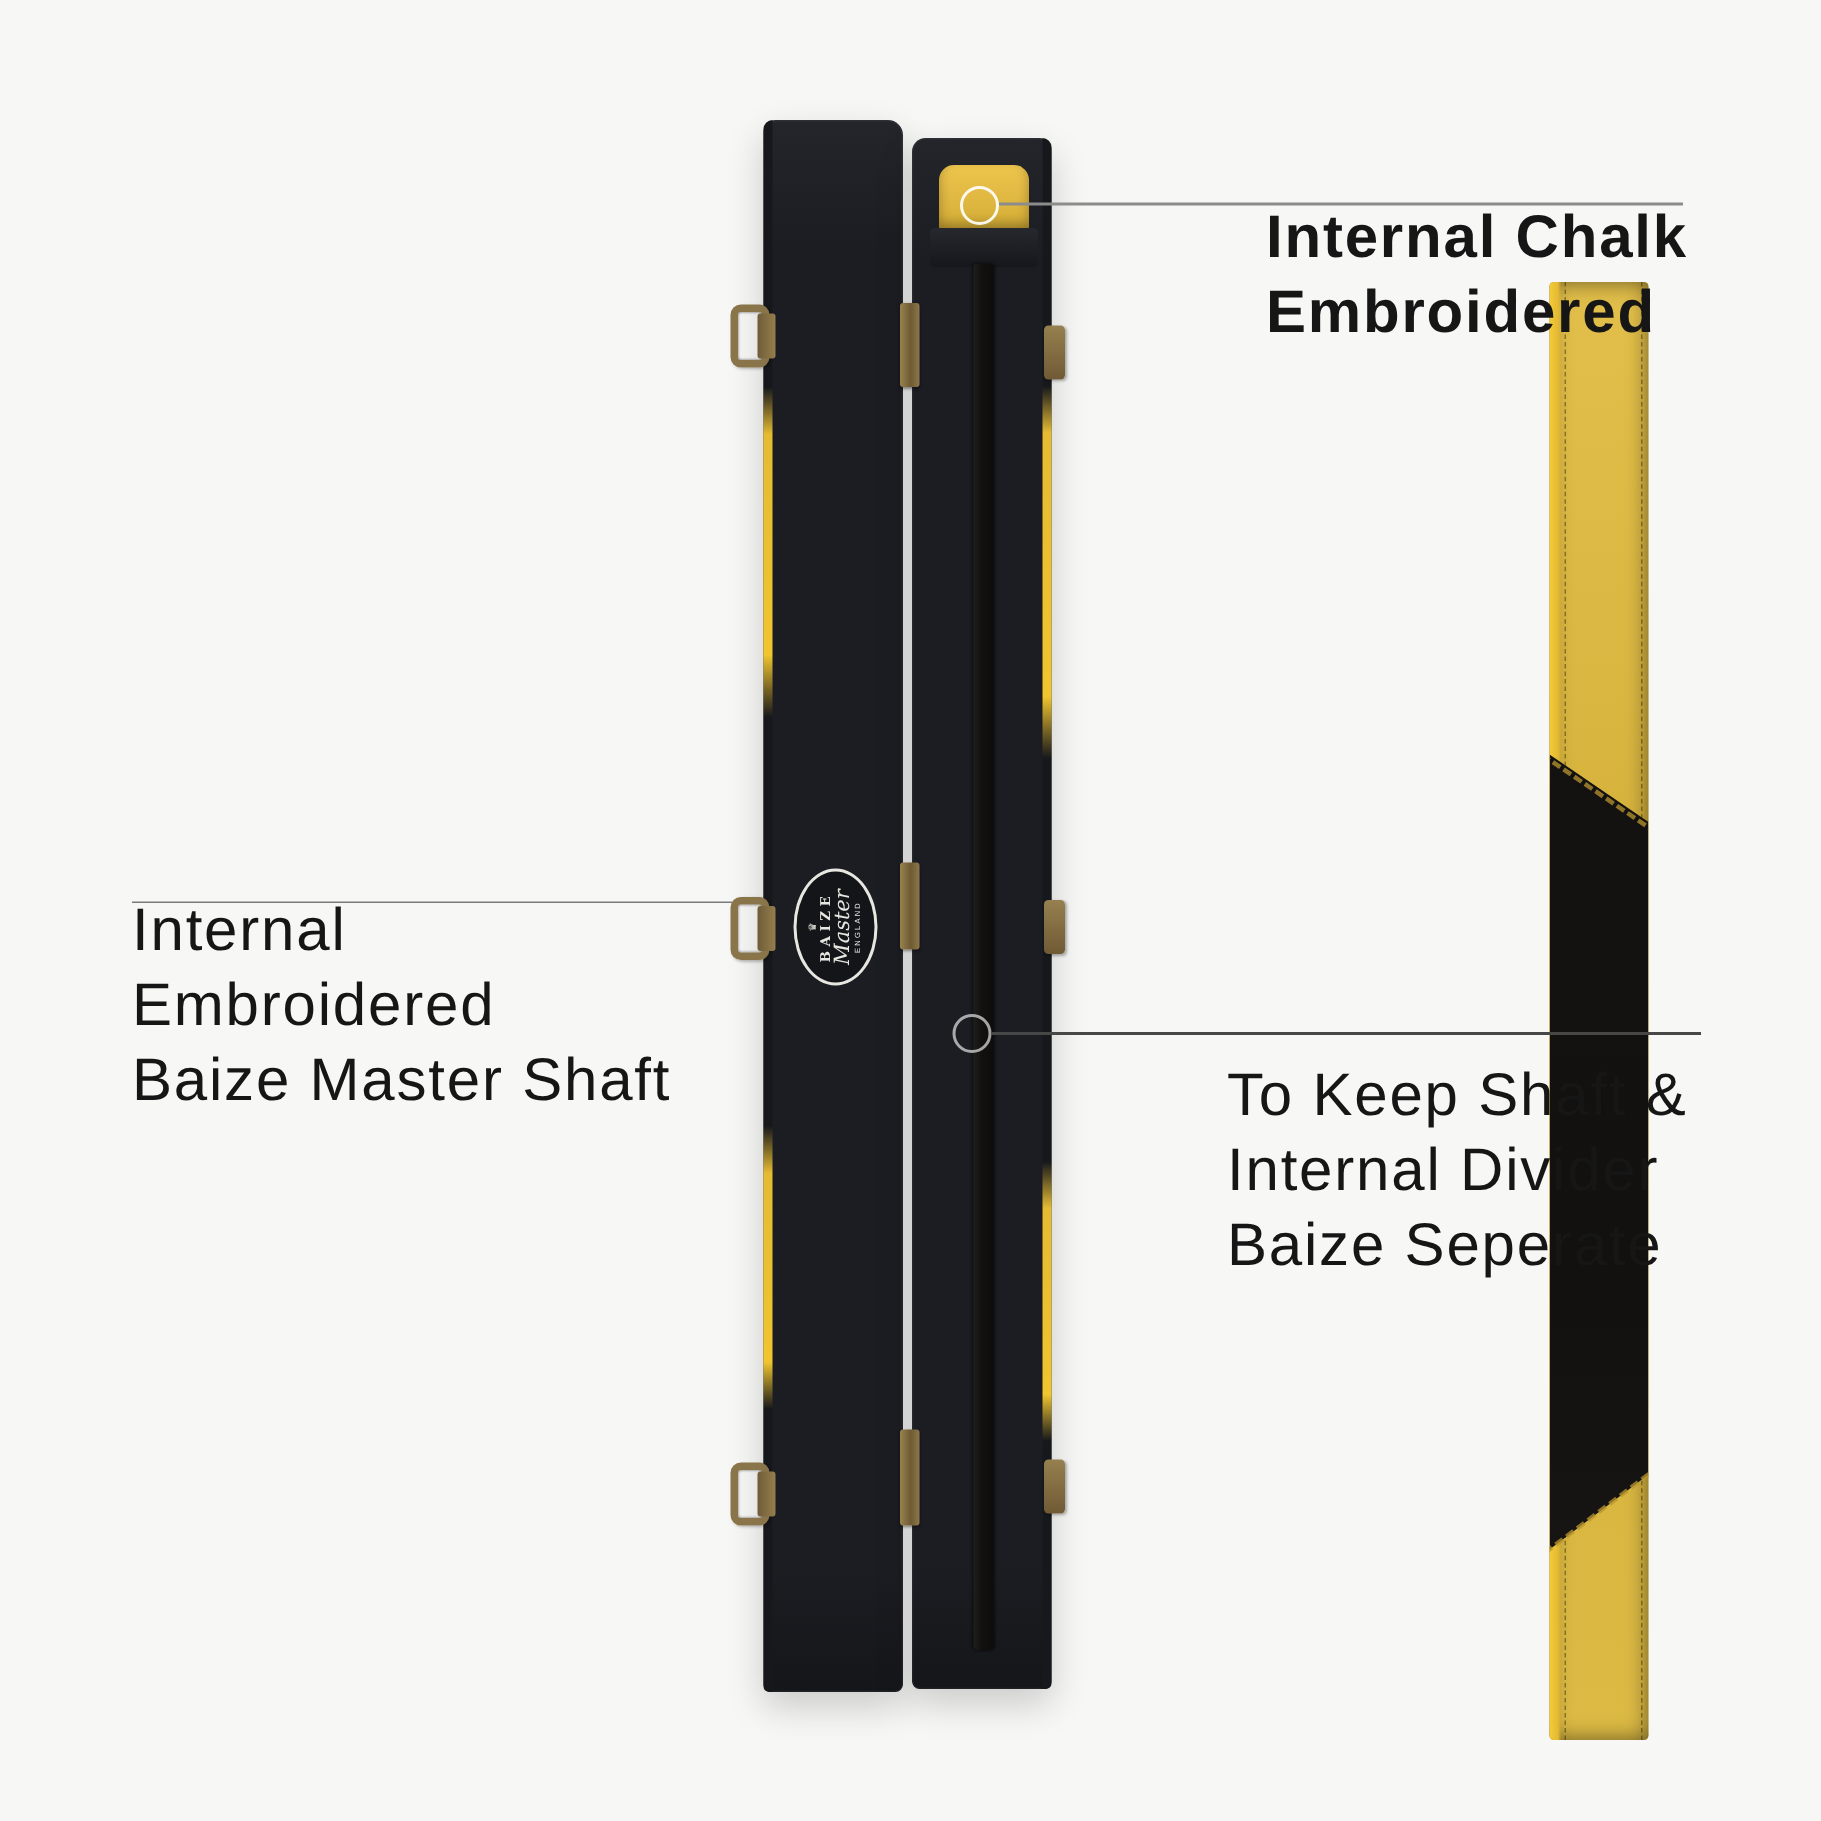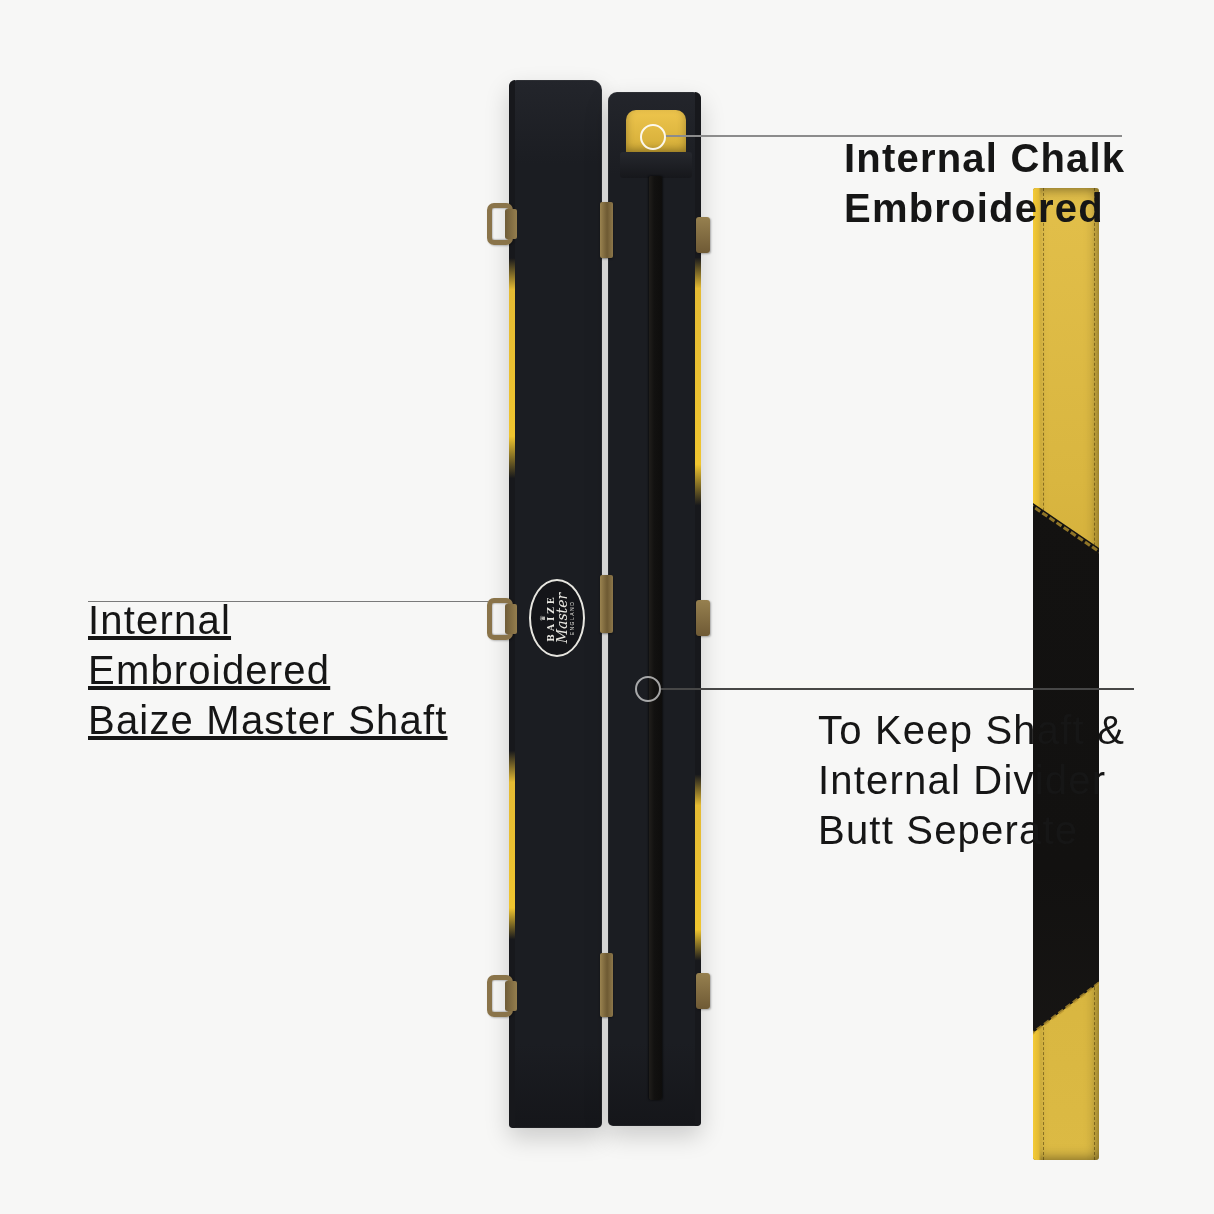--- a/index.html
+++ b/index.html
@@ -79,21 +79,21 @@
   .callout-circle{position:absolute;width:26px;height:26px;border-radius:50%;
     box-sizing:border-box;border:2px solid rgba(255,255,255,0.9);}
   .callout-circle.dim{border-color:rgba(245,245,245,0.65);}
   .leader{position:absolute;}
   .leader-1{left:666px;top:135px;width:456px;height:2px;background:#8c8c8c;}
   .leader-2{left:88px;top:601px;width:400px;height:1px;background:#7a7a7a;}
   .leader-3{left:661px;top:688px;width:473px;height:2px;background:#474747;}
   .label{position:absolute;color:#161616;font-size:40px;line-height:50px;
     letter-spacing:1.2px;font-weight:400;white-space:nowrap;}
   .label-1{left:844px;top:133px;font-weight:bold;}
-  .label-2{left:88px;top:595px;text-decoration:underline;}
+  .label-2{left:88px;top:595px;}
   .label-3{left:818px;top:705px;}
 </style>
 </head>
 <body>
 
 <div class="stage">
 
   <div class="panel panel-left">
     <div class="felt felt-left">
       <div class="wall"></div>
@@ -149,16 +149,16 @@
     <div>Internal</div>
     <div>Embroidered</div>
     <div>Baize Master Shaft</div>
   </div>
 
   <div class="callout-circle dim" style="left:635px;top:676px"></div>
   <div class="leader leader-3"></div>
   <div class="label label-3">
     <div>To Keep Shaft &amp;</div>
     <div>Internal Divider</div>
-    <div>Butt Seperate</div>
+    <div>Baize Seperate</div>
   </div>
 
 </div>
 
 </body></html>

